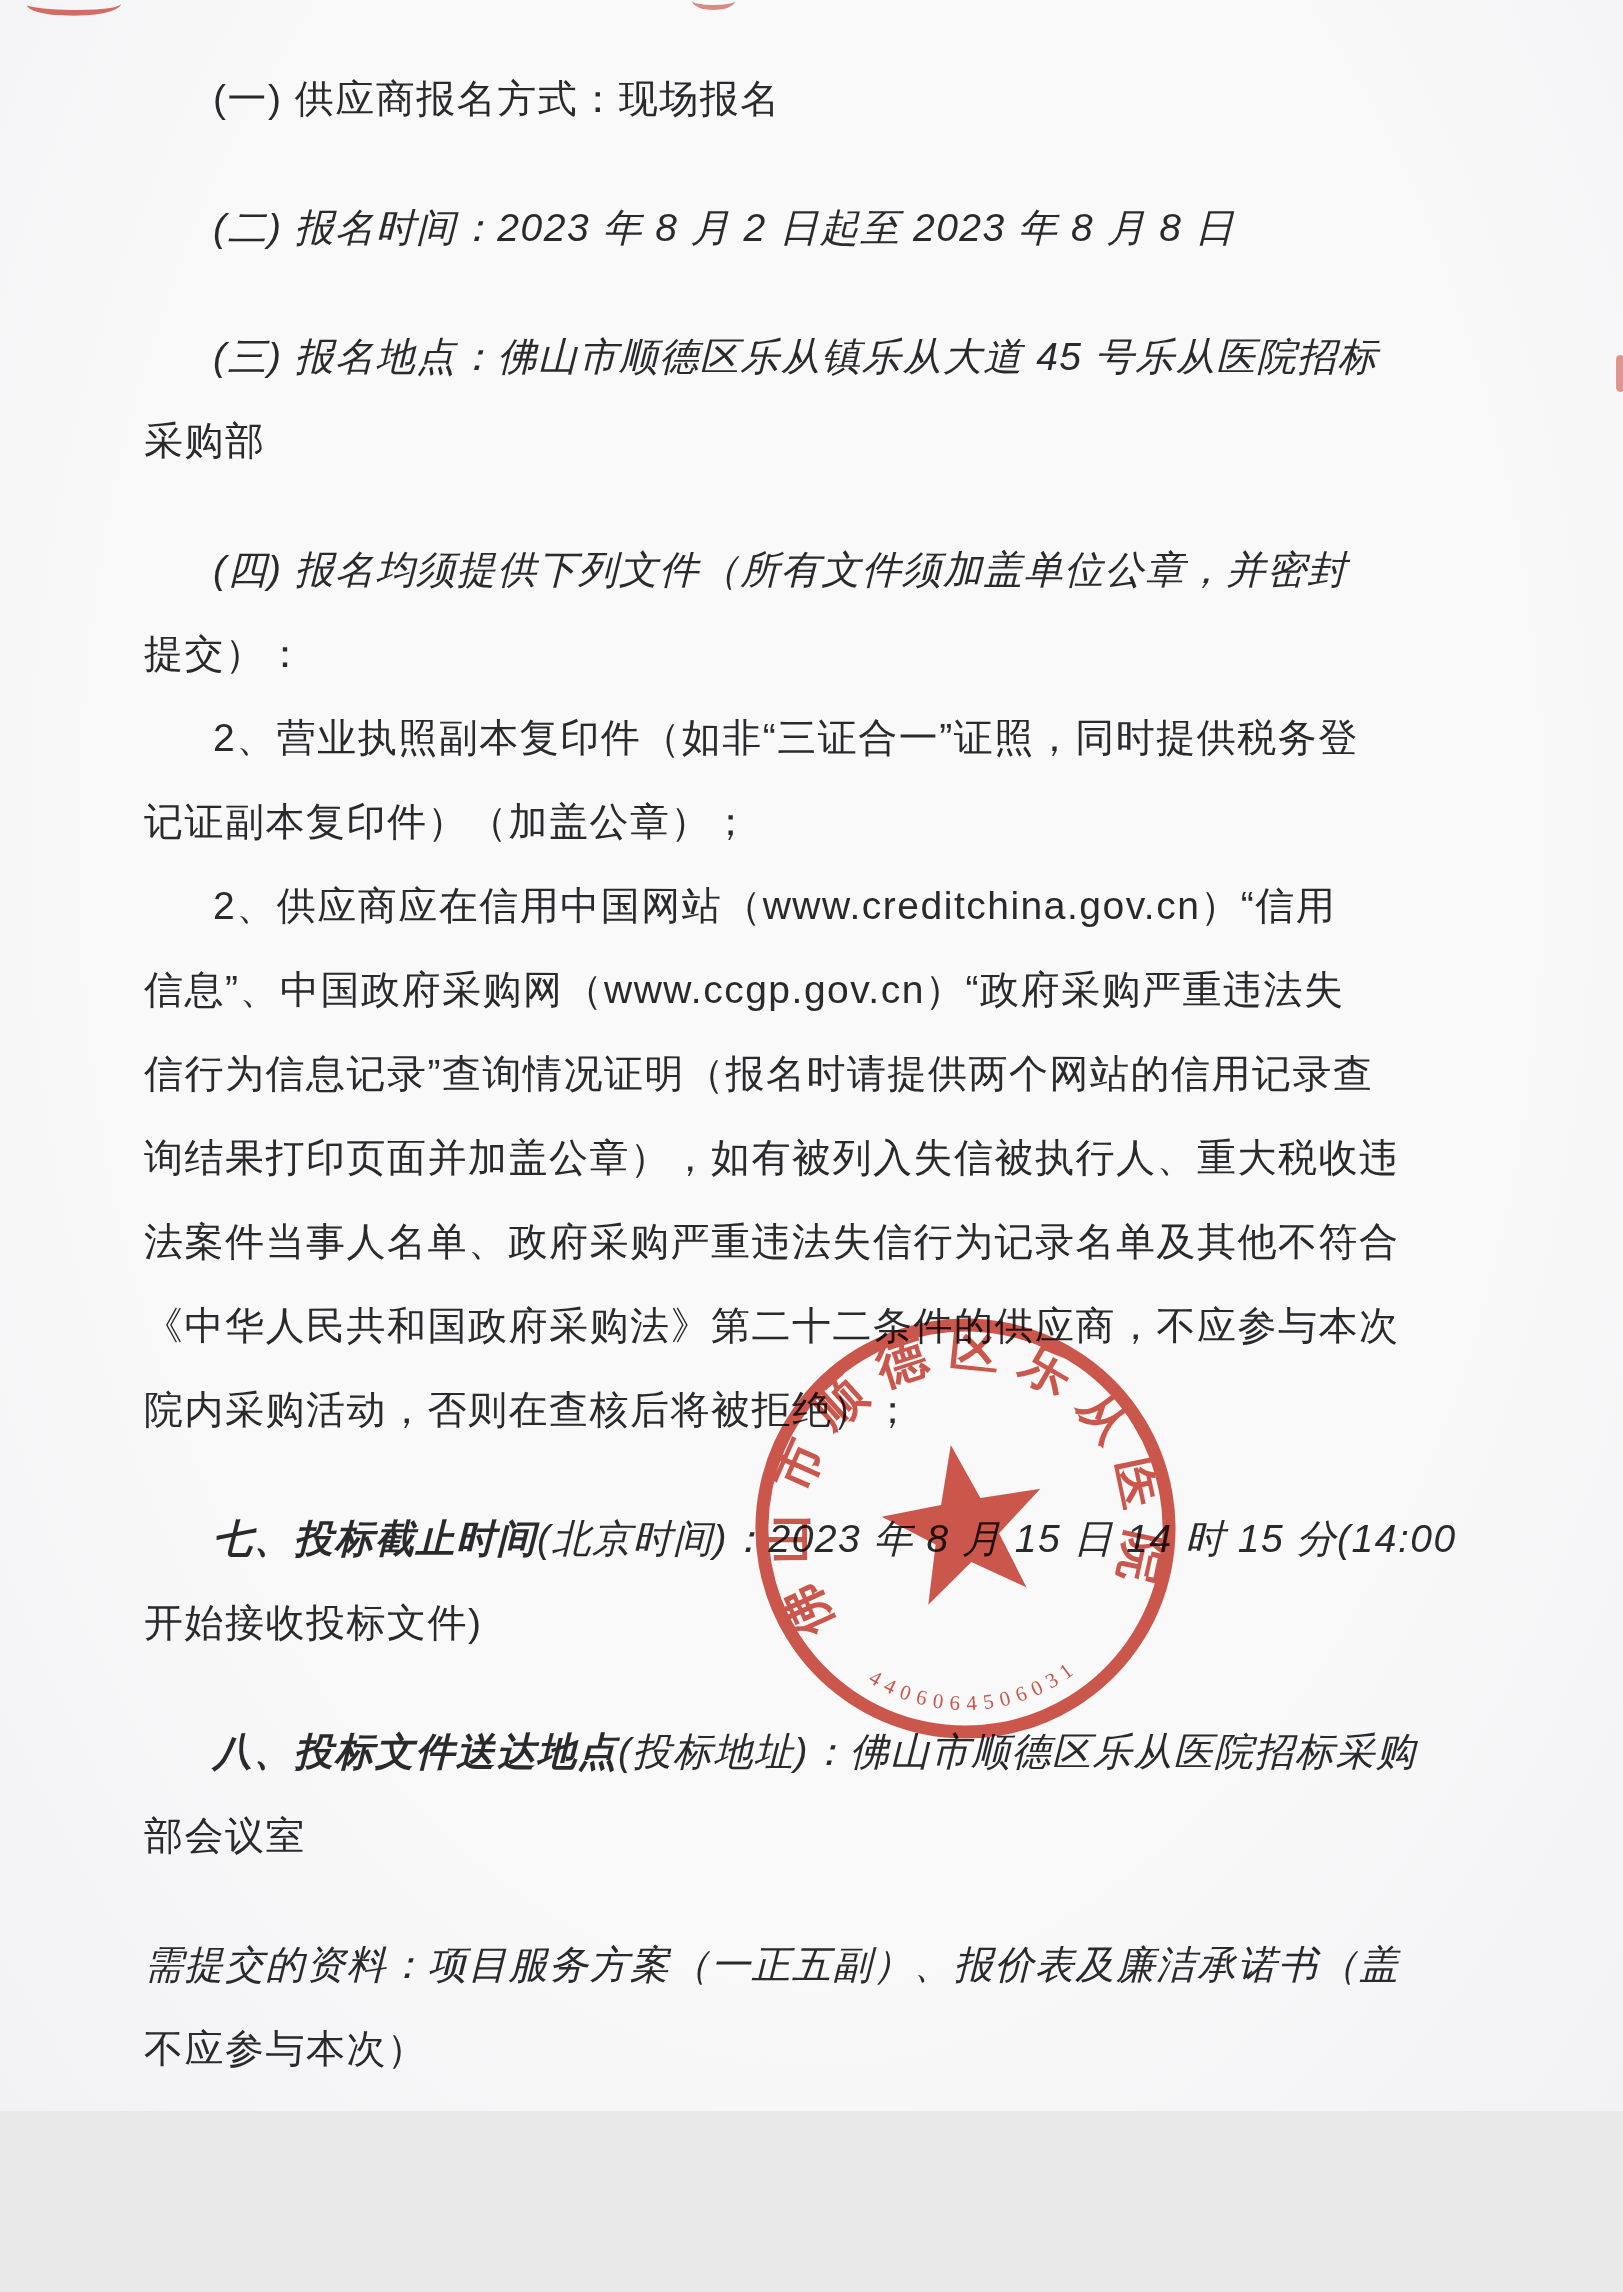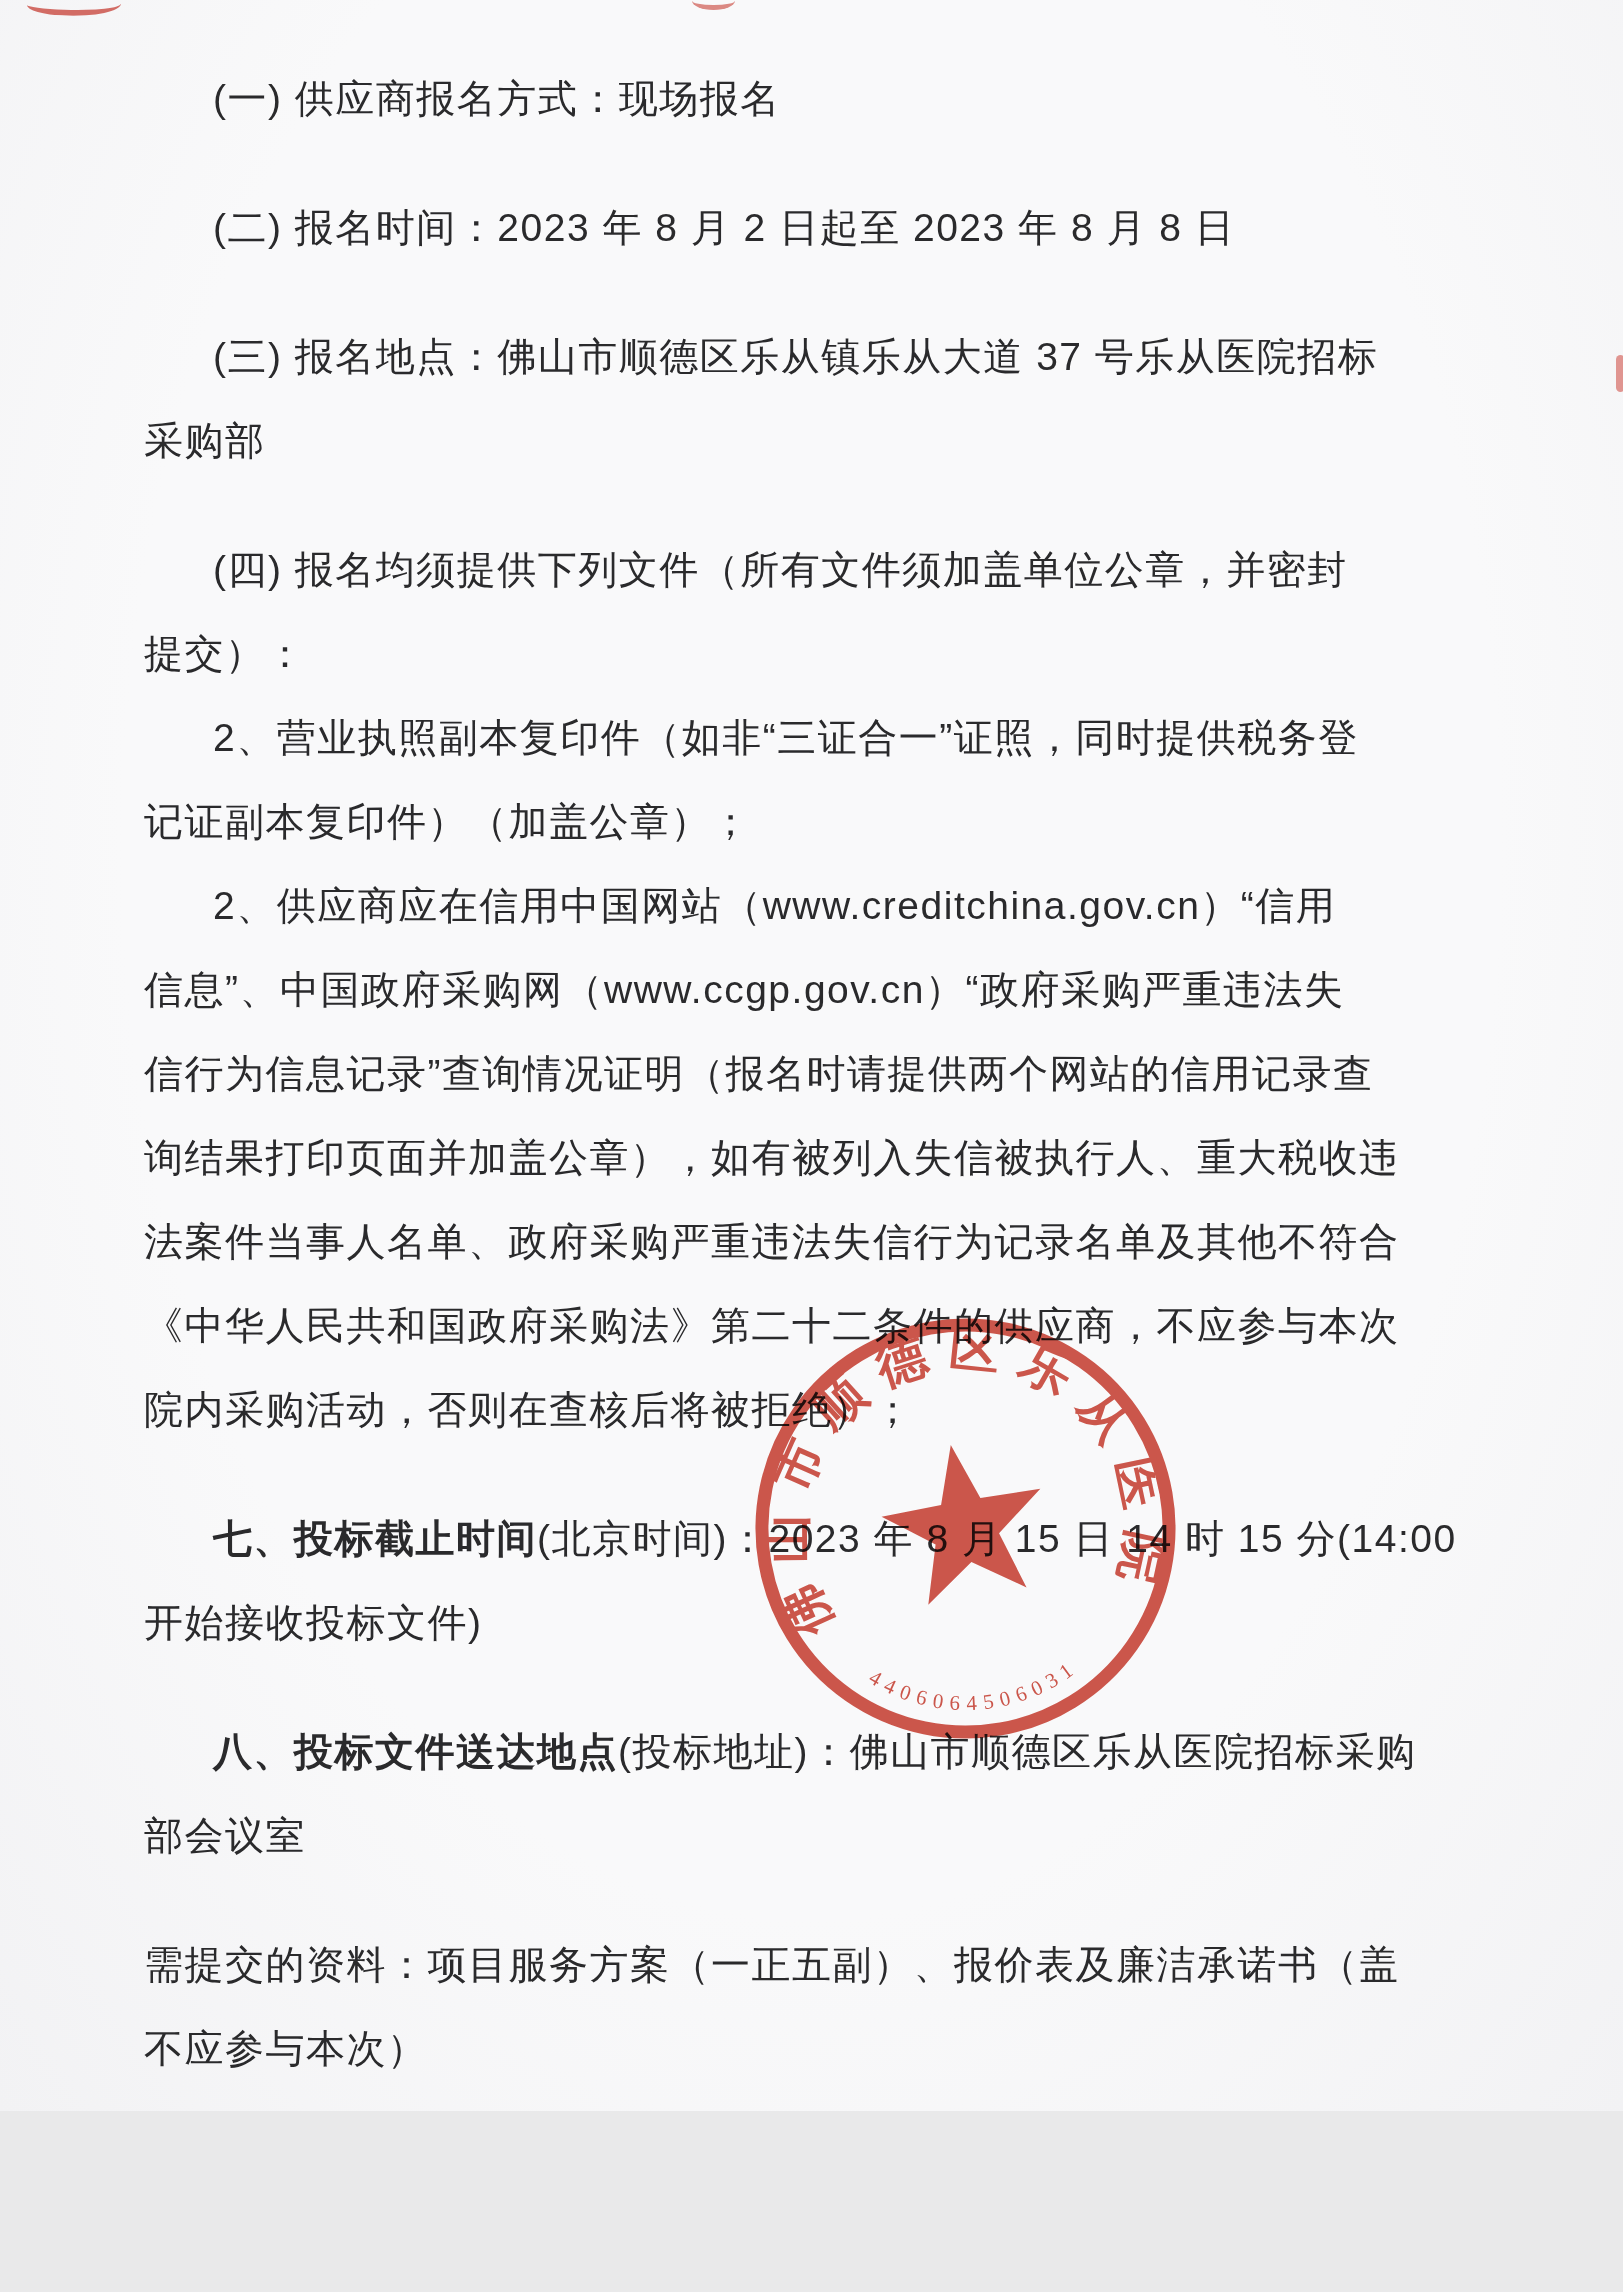--- a/index.html
+++ b/index.html
@@ -16,21 +16,21 @@
     position:absolute;left:144px;top:57px;width:1333px;
   }
   .line{
     height:84px;
     display:flex;align-items:center;
     font-size:39px;
     letter-spacing:1.5px;
     white-space:nowrap;
   }
   .indent{padding-left:69px;}
-  .gap{margin-top:45px;}
+  .gap{margin-top:45px;font-style:italic;}
   .bold{font-weight:bold;text-align:right;}
   
   .seal{
     position:absolute;left:746px;top:1309px;width:439px;height:439px;
     transform:rotate(-10deg);
     mix-blend-mode:multiply;
     opacity:0.92;
     pointer-events:none;
   }
   .seal text{font-family:"Liberation Serif","DejaVu Serif",serif;}
@@ -65,21 +65,21 @@
   <div class="artifact artifact-3"></div>
 
   <div class="content">
     <div class="line indent">
         <span>(一) 供应商报名方式：现场报名</span>
       </div>
     <div class="line indent gap">
         <span>(二) 报名时间：2023 年 8 月 2 日起至 2023 年 8 月 8 日</span>
       </div>
     <div class="line indent gap">
-        <span>(三) 报名地点：佛山市顺德区乐从镇乐从大道 37 号乐从医院招标</span>
+        <span>(三) 报名地点：佛山市顺德区乐从镇乐从大道 45 号乐从医院招标</span>
       </div>
     <div class="line">
         <span>采购部</span>
       </div>
     <div class="line indent gap">
         <span>(四) 报名均须提供下列文件（所有文件须加盖单位公章，并密封</span>
       </div>
     <div class="line">
         <span>提交）：</span>
       </div>

